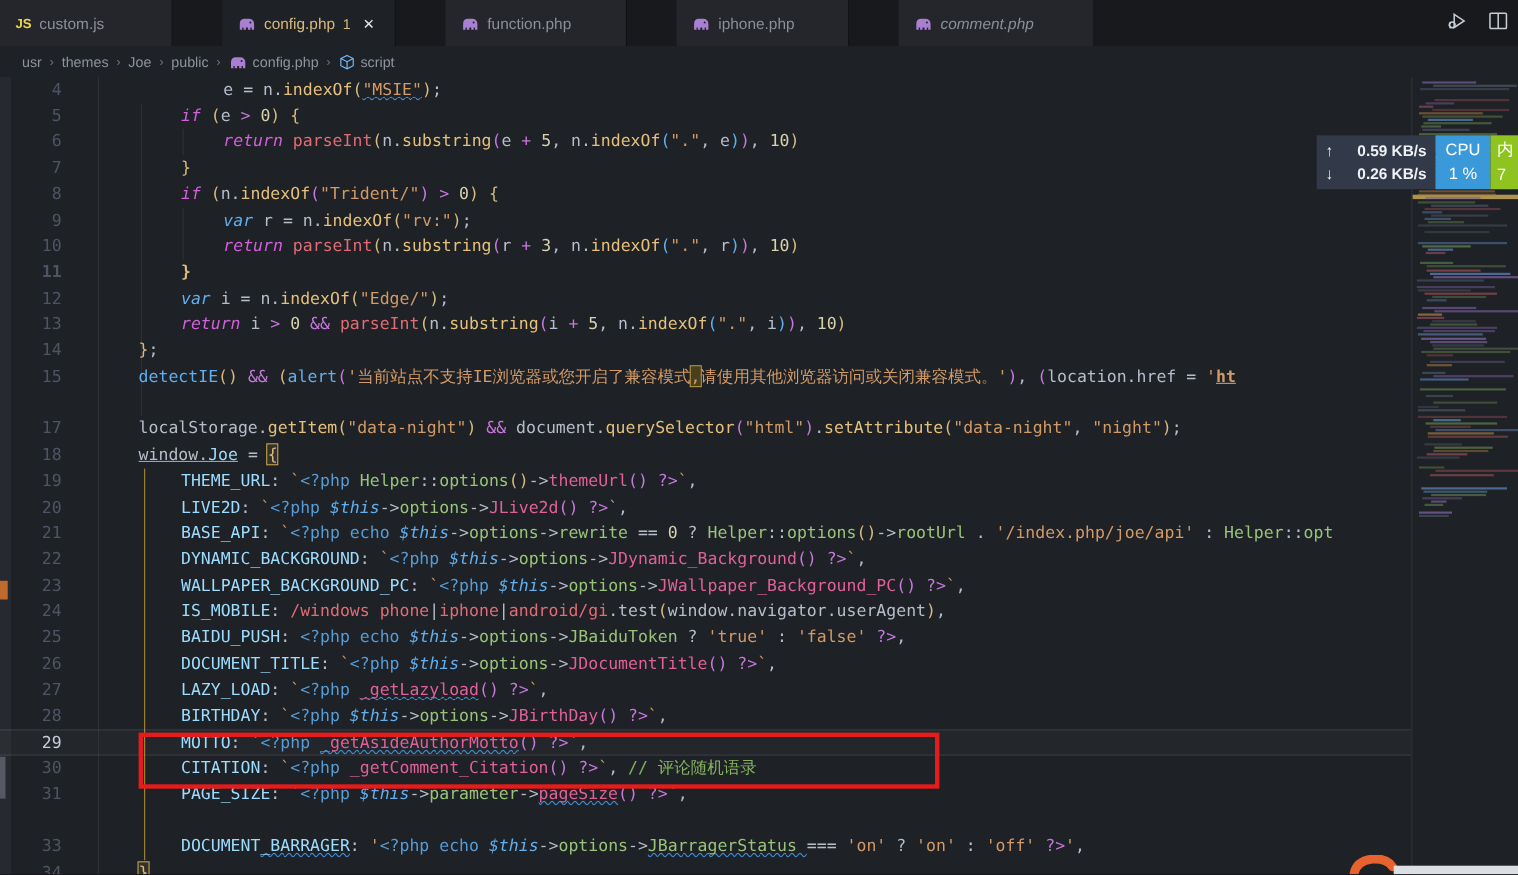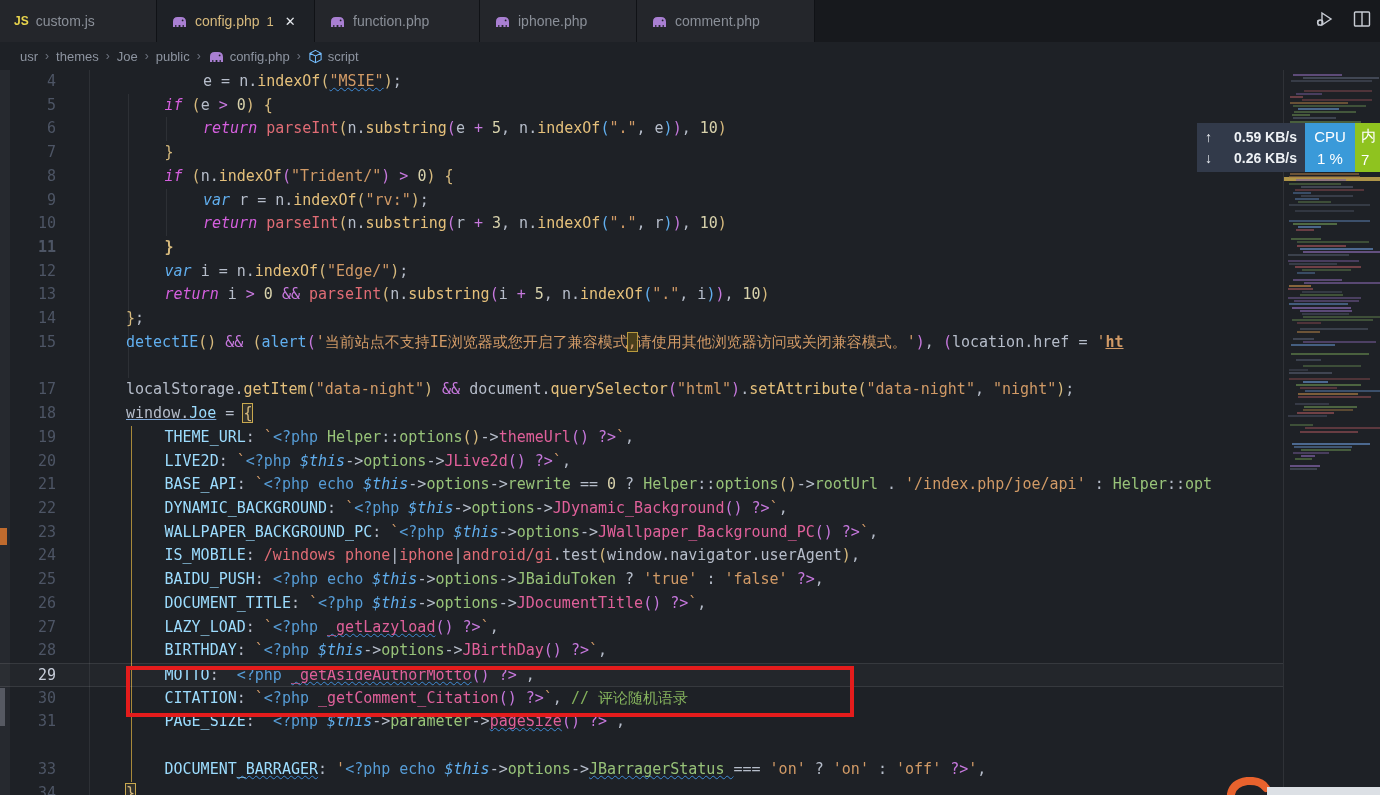--- a/index.html
+++ b/index.html
@@ -1,23 +1,23 @@
 <!DOCTYPE html>
 <html><head>
 <meta charset="utf-8">
 <style>
   html,body{margin:0;padding:0;background:#101216;}
   #app{position:relative;width:1380px;height:795px;background:#1e2126;overflow:hidden;
        font-family:"Liberation Sans",sans-serif;}
   
-  #tabbar{position:absolute;left:0;top:0;width:1380px;height:42px;background:#17191d;display:flex;}
+  #tabbar{position:absolute;left:0;top:0;width:1380px;height:42px;background:#17191d;display:flex;gap:45px;}
   .tab{height:42px;display:flex;align-items:center;gap:7px;padding:0 14px;box-sizing:border-box;
        background:#24262b;border-right:1px solid #101216;color:#8a8f98;font-size:14px;cursor:pointer;}
   .tab.active{background:#1e2126;color:#d7ba7d;}
-  .tab.preview .lbl{}
+  .tab.preview .lbl{font-style:italic;}
   .tab .badge{color:#d7ba7d;font-size:13px;}
   .tab .close{color:#e6e9ee;font-size:13px;margin-left:4px;}
   .jsicon{color:#e8d44d;font-weight:bold;font-size:12px;letter-spacing:0;}
   #tab-actions{position:absolute;right:8px;top:0;height:42px;display:flex;align-items:center;gap:16px;}
   
   #breadcrumb{position:absolute;left:0;top:42px;width:1380px;height:28px;background:#1e2126;
       display:flex;align-items:center;padding-left:20px;box-sizing:border-box;color:#8d94a0;font-size:13px;}
   #breadcrumb .bc{display:flex;align-items:center;gap:5px;}
   #breadcrumb .sep{margin:0 7px;color:#6d737e;font-size:12px;}
   

